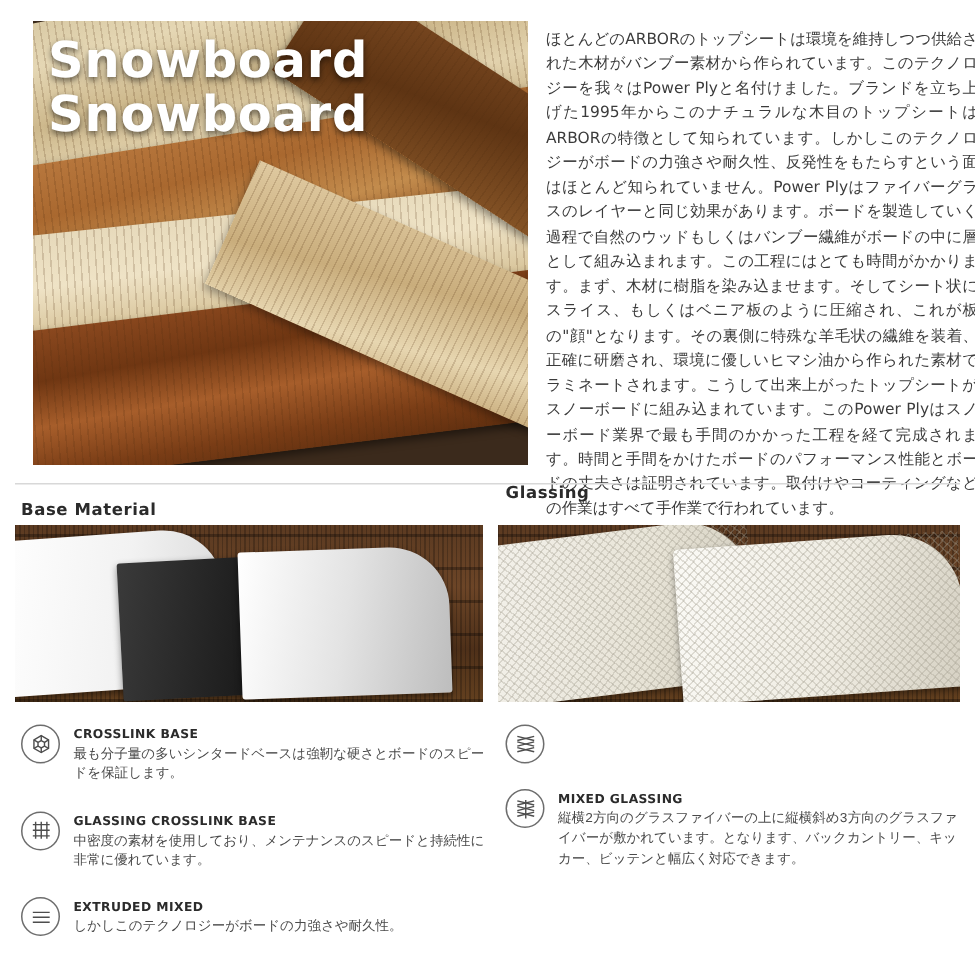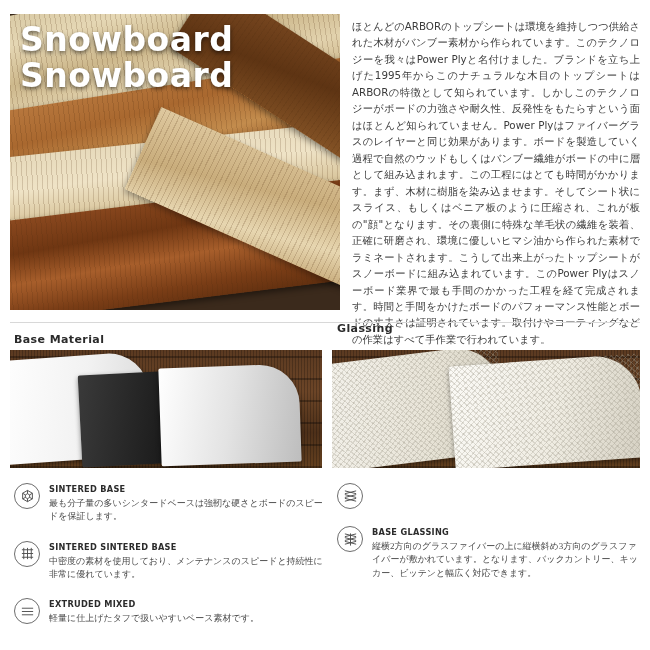--- a/index.html
+++ b/index.html
@@ -17,21 +17,21 @@
   .page {
     position: relative;
     width: 650px;
     height: 650px;
     background: #ffffff;
   }
 
   
   .hero {
     position: absolute;
-    left: 0; top: 0;
+    left: 12px; top: 0;
     width: 538px;
     height: 322px;
   }
   .hero-img {
     position: absolute;
     left: 10px; top: 14px;
     width: 330px;
     height: 296px;
     overflow: hidden;
     background: #3b2a1c;
@@ -219,21 +219,21 @@
   .item .body { flex: 1 1 auto; padding-top: 1px; }
   .item .ttl {
     font-family: "DejaVu Sans", sans-serif;
     font-weight: bold;
     font-size: 8.2px;
     color: #2b2b2b;
     letter-spacing: .3px;
     margin-bottom: 3px;
   }
   .item .desc {
-    font-family: Liberation Serif, serif;
+    font-family: Liberation Mono, monospace;
     font-size: 9px;
     line-height: 1.48;
     color: #4a4a4a;
   }
 </style>
 </head>
 <body>
 
 <div class="page">
 
@@ -301,57 +301,57 @@
             <line x1="8" y1="1.5" x2="8" y2="5"></line>
             <line x1="13.2" y1="4.5" x2="10.3" y2="6.3"></line>
             <line x1="13.2" y1="10.5" x2="10.3" y2="9"></line>
             <line x1="8" y1="13.5" x2="8" y2="10.3"></line>
             <line x1="2.8" y1="10.5" x2="5.7" y2="9"></line>
             <line x1="2.8" y1="4.5" x2="5.7" y2="6.3"></line>
           </g>
         </svg>
       </div>
       <div class="body">
-        <div class="ttl">SINTERED BASE</div>
+        <div class="ttl">CROSSLINK BASE</div>
         <div class="desc">最も分子量の多いシンタードベースは強靭な硬さとボードのスピードを保証します。</div>
       </div>
     </div>
 
     <div class="item">
       <div class="ic">
         <svg width="15" height="15" viewBox="0 0 16 16" aria-hidden="true">
           <g fill="none" stroke="#4d4d4d" stroke-width="1">
             <line x1="2" y1="4" x2="14" y2="4"></line>
             <line x1="2" y1="8" x2="14" y2="8"></line>
             <line x1="2" y1="12" x2="14" y2="12"></line>
             <line x1="4" y1="2" x2="4" y2="14"></line>
             <line x1="8" y1="2" x2="8" y2="14"></line>
             <line x1="12" y1="2" x2="12" y2="14"></line>
           </g>
         </svg>
       </div>
       <div class="body">
-        <div class="ttl">SINTERED SINTERED BASE</div>
+        <div class="ttl">GLASSING CROSSLINK BASE</div>
         <div class="desc">中密度の素材を使用しており、メンテナンスのスピードと持続性に非常に優れています。</div>
       </div>
     </div>
 
     <div class="item">
       <div class="ic">
         <svg width="15" height="15" viewBox="0 0 16 16" aria-hidden="true">
           <g fill="none" stroke="#4d4d4d" stroke-width="1">
             <line x1="2" y1="4.5" x2="14" y2="4.5"></line>
             <line x1="2" y1="8" x2="14" y2="8"></line>
             <line x1="2" y1="11.5" x2="14" y2="11.5"></line>
           </g>
         </svg>
       </div>
       <div class="body">
         <div class="ttl">EXTRUDED MIXED</div>
-        <div class="desc">軽量に仕上げたタフで扱いやすいベース素材です。</div>
+        <div class="desc">しかしこのテクノロジーがボードの力強さや耐久性。</div>
       </div>
     </div>
 
   </div>
 
   <div class="items right">
 
     <div class="item">
       <div class="ic">
         <svg width="15" height="15" viewBox="0 0 16 16" aria-hidden="true">
@@ -377,20 +377,20 @@
             <line x1="2" y1="9" x2="14" y2="6"></line>
             <line x1="2" y1="13" x2="14" y2="10"></line>
             <line x1="2" y1="2" x2="14" y2="5"></line>
             <line x1="2" y1="6" x2="14" y2="9"></line>
             <line x1="2" y1="10" x2="14" y2="13"></line>
             <line x1="8" y1="1.5" x2="8" y2="14.5"></line>
           </g>
         </svg>
       </div>
       <div class="body">
-        <div class="ttl">BASE GLASSING</div>
+        <div class="ttl">MIXED GLASSING</div>
         <div class="desc">縦横2方向のグラスファイバーの上に縦横斜め3方向のグラスファイバーが敷かれています。となります、バックカントリー、キッカー、ビッテンと幅広く対応できます。</div>
       </div>
     </div>
 
   </div>
 
 </div>
 
 </body></html>

